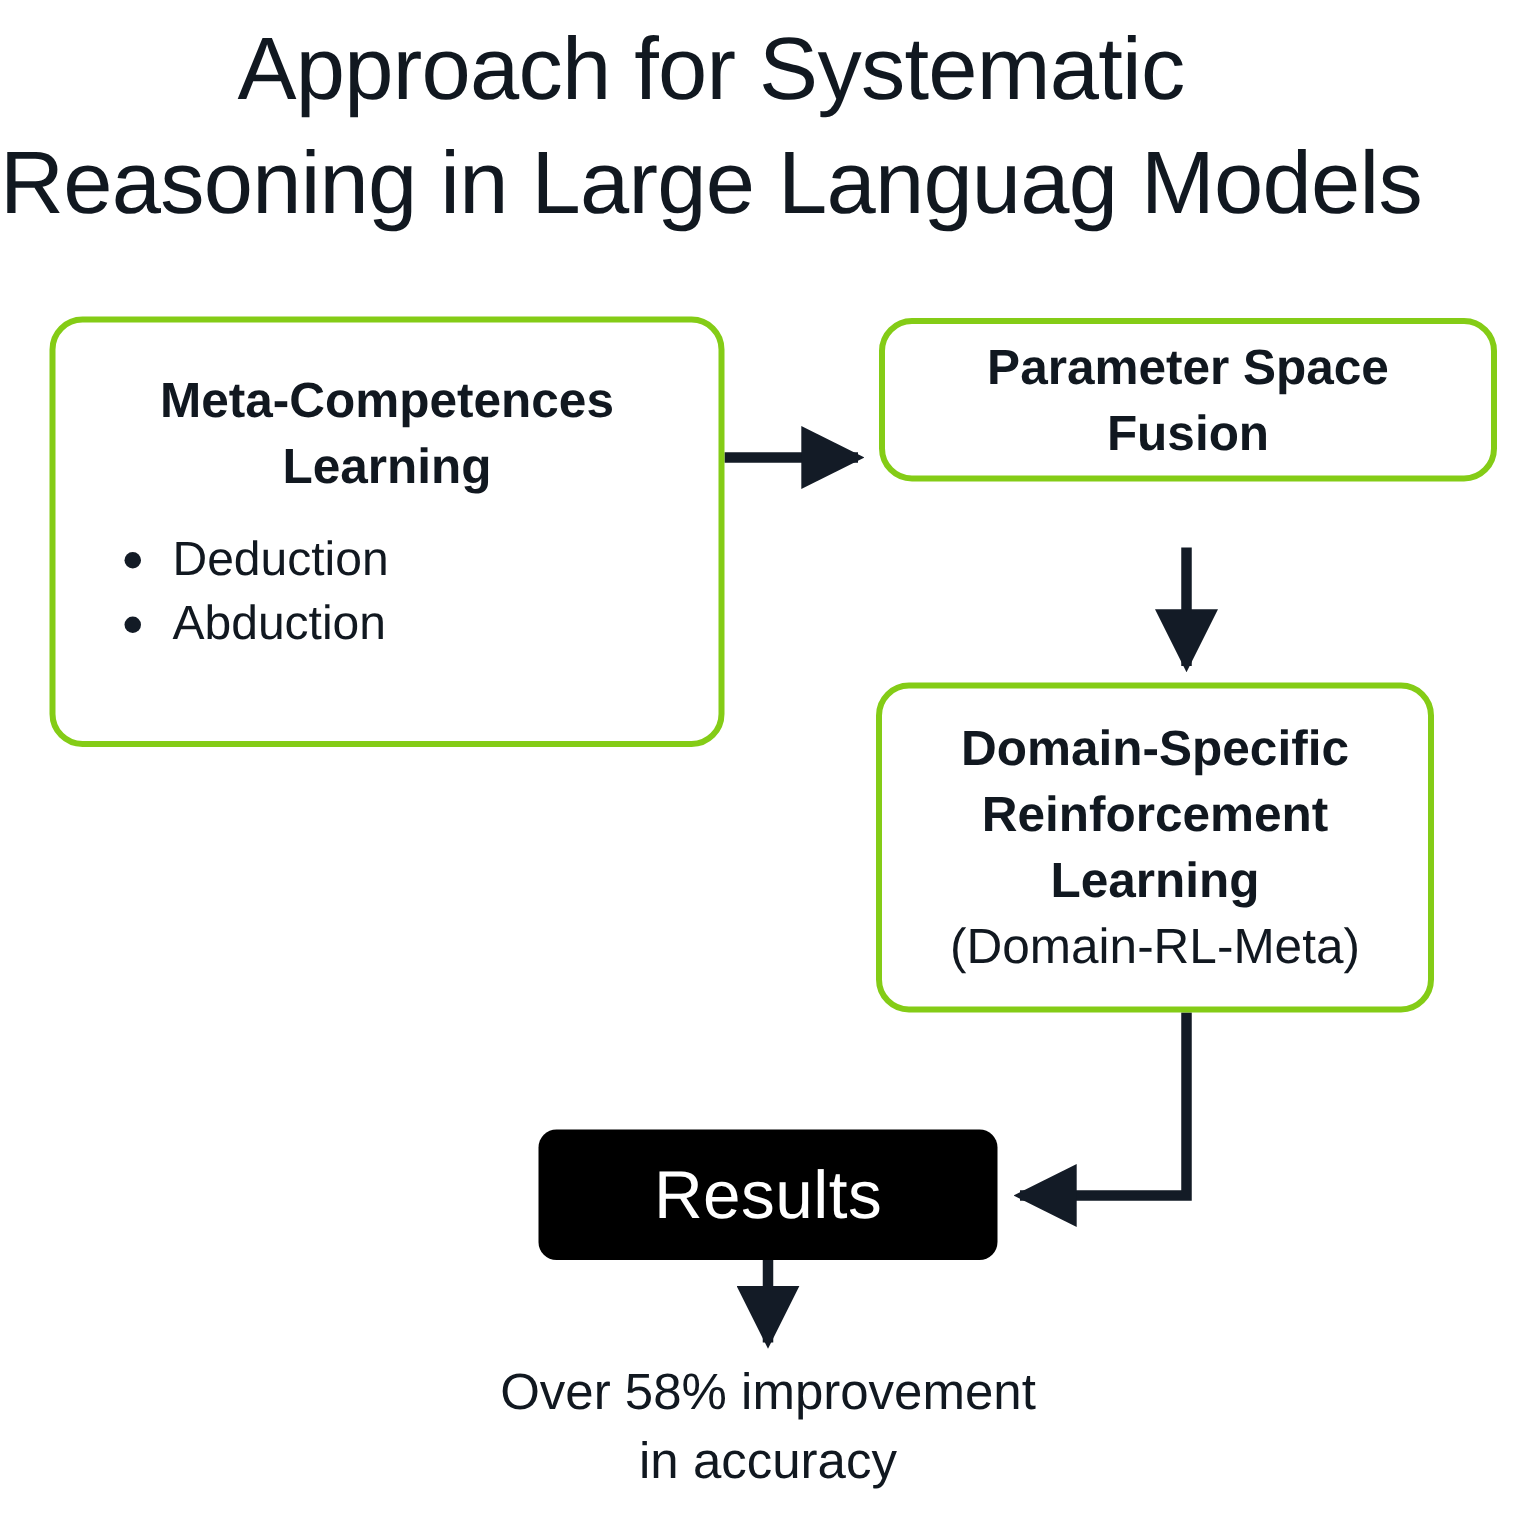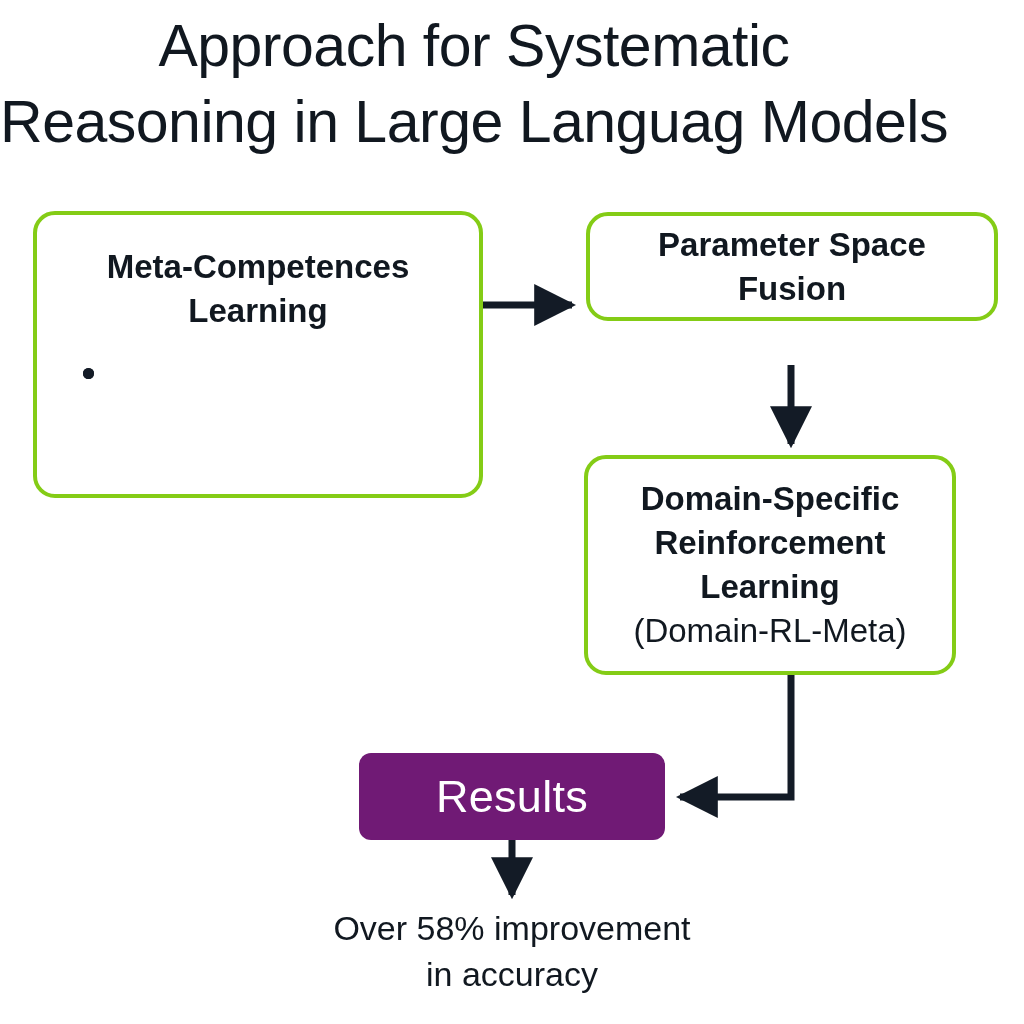--- a/index.html
+++ b/index.html
@@ -115,21 +115,21 @@
   }
 
   
   #node-results {
     position: absolute;
     box-sizing: border-box;
     left: 359px;
     top: 753px;
     width: 306px;
     height: 87px;
-    background: #701a75;
+    background: #000000;
     border-radius: 12px;
     display: flex;
     align-items: center;
     justify-content: center;
   }
   #node-results .results-label {
     color: #ffffff;
     font-weight: 500;
     font-size: 45px;
     line-height: 45px;
@@ -191,23 +191,25 @@
       <path d="M 512 840 L 512 895" stroke="#131b26" stroke-width="7" fill="none" marker-end="url(#arrowR)"></path>
     </g>
   </svg>
 
   <div class="node" id="node-meta-competences">
     <div class="node-heading">Meta-Competences
 Learning</div>
     <ul class="bullet-list">
       <li>
         <span class="dot"></span>
+        <span>Deduction</span>
       </li>
       <li>
         <span class="dot"></span>
+        <span>Abduction</span>
       </li>
     </ul>
   </div>
 
   <div class="node" id="node-parameter-space-fusion">
     <div class="node-heading">Parameter Space
 Fusion</div>
   </div>
 
   <div class="node" id="node-domain-rl">

